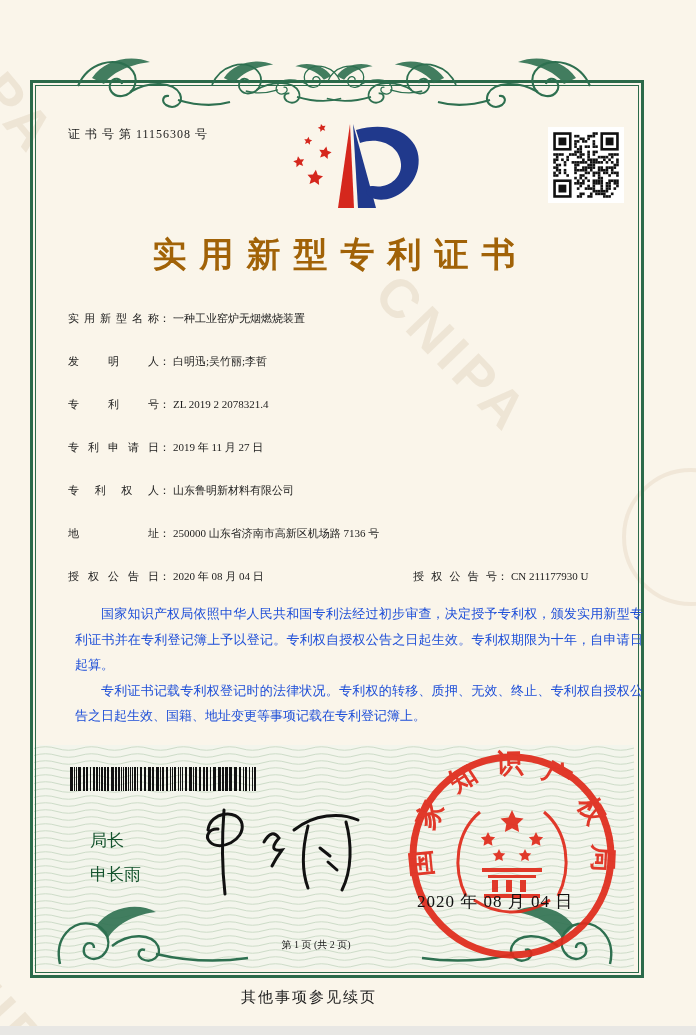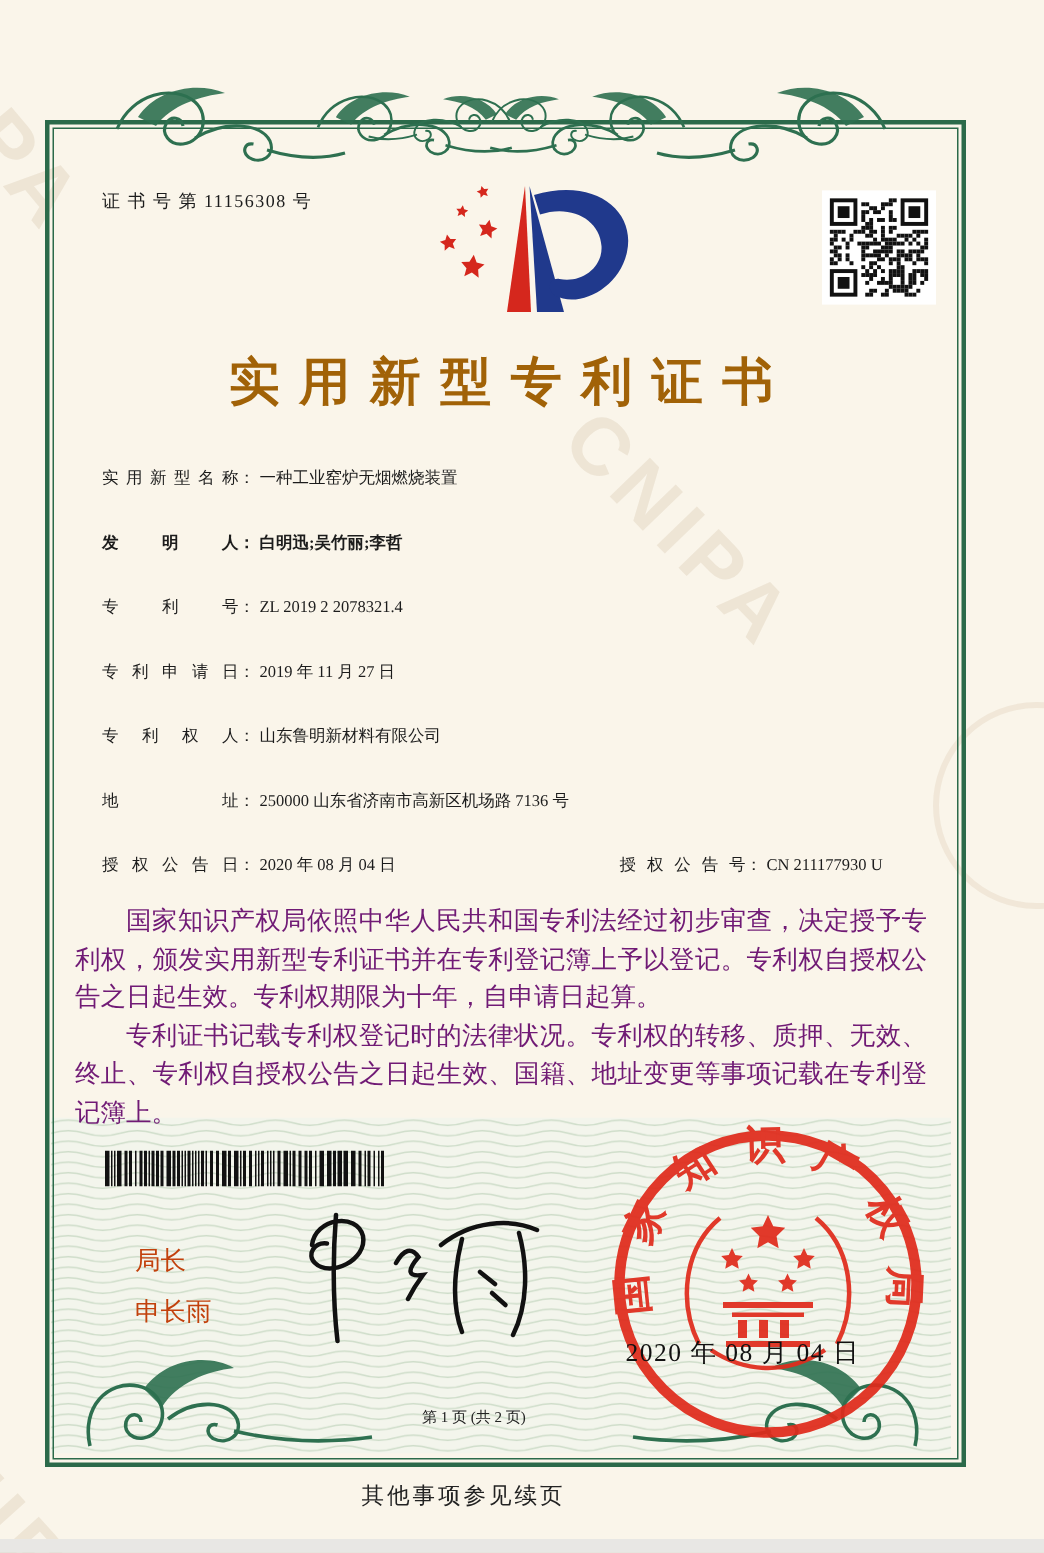--- a/index.html
+++ b/index.html
@@ -38,27 +38,27 @@
     position:absolute;left:30px;top:232px;width:608px;text-align:center;
     font-size:34px;font-weight:bold;letter-spacing:13px;text-indent:13px;z-index:3;color:#a16207;
   }
   
   .field{position:absolute;left:68px;font-size:11px;z-index:3;white-space:nowrap;}
   .lbl{display:inline-block;width:91px;text-align:justify;text-align-last:justify;vertical-align:top;}
   .colon{display:inline-block;}
   .val{display:inline-block;margin-left:3px;}
   .grant-right{position:absolute;left:345px;top:0;}
   
-  .paras{position:absolute;left:50px;top:601px;width:568px;z-index:3;
-    font-size:17px;line-height:25.5px;text-align:justify;color:#701a75;}
+  .paras{position:absolute;left:75px;top:601px;width:568px;z-index:3;
+    font-size:13px;line-height:25.5px;text-align:justify;color:#1d4ed8;}
   .paras p{margin:0;text-indent:2em;}
   
   .barcode{position:absolute;left:70px;top:767px;z-index:3;}
   .signer{position:absolute;left:90px;top:829px;z-index:3;
-    font-family:Liberation Sans, sans-serif;font-size:17px;color:#c2410c;}
+    font-family:Liberation Sans, sans-serif;font-size:17px;color:#14532d;}
   .signer div{margin-bottom:11px;}
   .signature{position:absolute;left:190px;top:796px;z-index:3;}
   .seal{position:absolute;left:404px;top:748px;z-index:4;opacity:.93;}
   .seal-date{position:absolute;left:417px;top:890px;z-index:5;font-size:17px;
     letter-spacing:1px;color:#111;white-space:nowrap;}
   .page-info{position:absolute;left:236px;top:938px;width:160px;text-align:center;
     font-size:10px;z-index:3;color:#222;}
   .note{position:absolute;left:241px;top:988px;width:210px;text-align:left;
     font-size:15px;letter-spacing:2px;z-index:3;color:#222;}
   .bottom-strip{position:absolute;left:0;top:1026px;width:696px;height:9px;background:#e8e7e4;z-index:6;}
@@ -357,21 +357,21 @@
       <rect x="2" y="20" width="7" height="7" fill="#111"></rect>
       <rect x="3" y="21" width="5" height="5" fill="#fff"></rect>
       <rect x="4" y="22" width="3" height="3" fill="#111"></rect>
     </svg>
 
   <div class="title">实用新型专利证书</div>
 
   <div class="field" style="top:311px;">
     <span class="lbl">实用新型名称</span><span class="colon">：</span><span class="val">一种工业窑炉无烟燃烧装置</span>
   </div>
-  <div class="field" style="top:354px;font-weight:bold;">
+  <div class="field" style="top:354px;">
     <span class="lbl">发明人</span><span class="colon">：</span><span class="val">白明迅;吴竹丽;李哲</span>
   </div>
   <div class="field" style="top:397px;">
     <span class="lbl">专利号</span><span class="colon">：</span><span class="val">ZL 2019 2 2078321.4</span>
   </div>
   <div class="field" style="top:440px;">
     <span class="lbl">专利申请日</span><span class="colon">：</span><span class="val">2019 年 11 月 27 日</span>
   </div>
   <div class="field" style="top:483px;">
     <span class="lbl">专利权人</span><span class="colon">：</span><span class="val">山东鲁明新材料有限公司</span>

